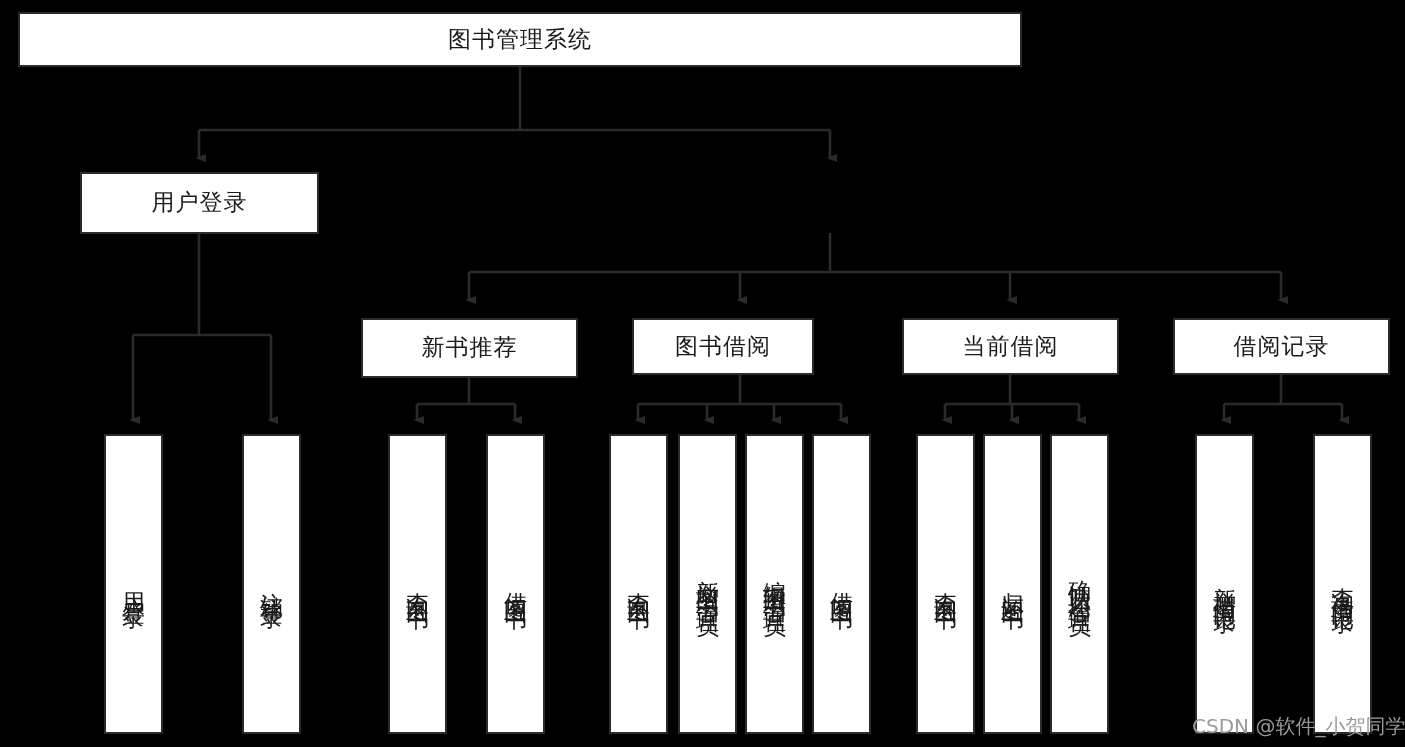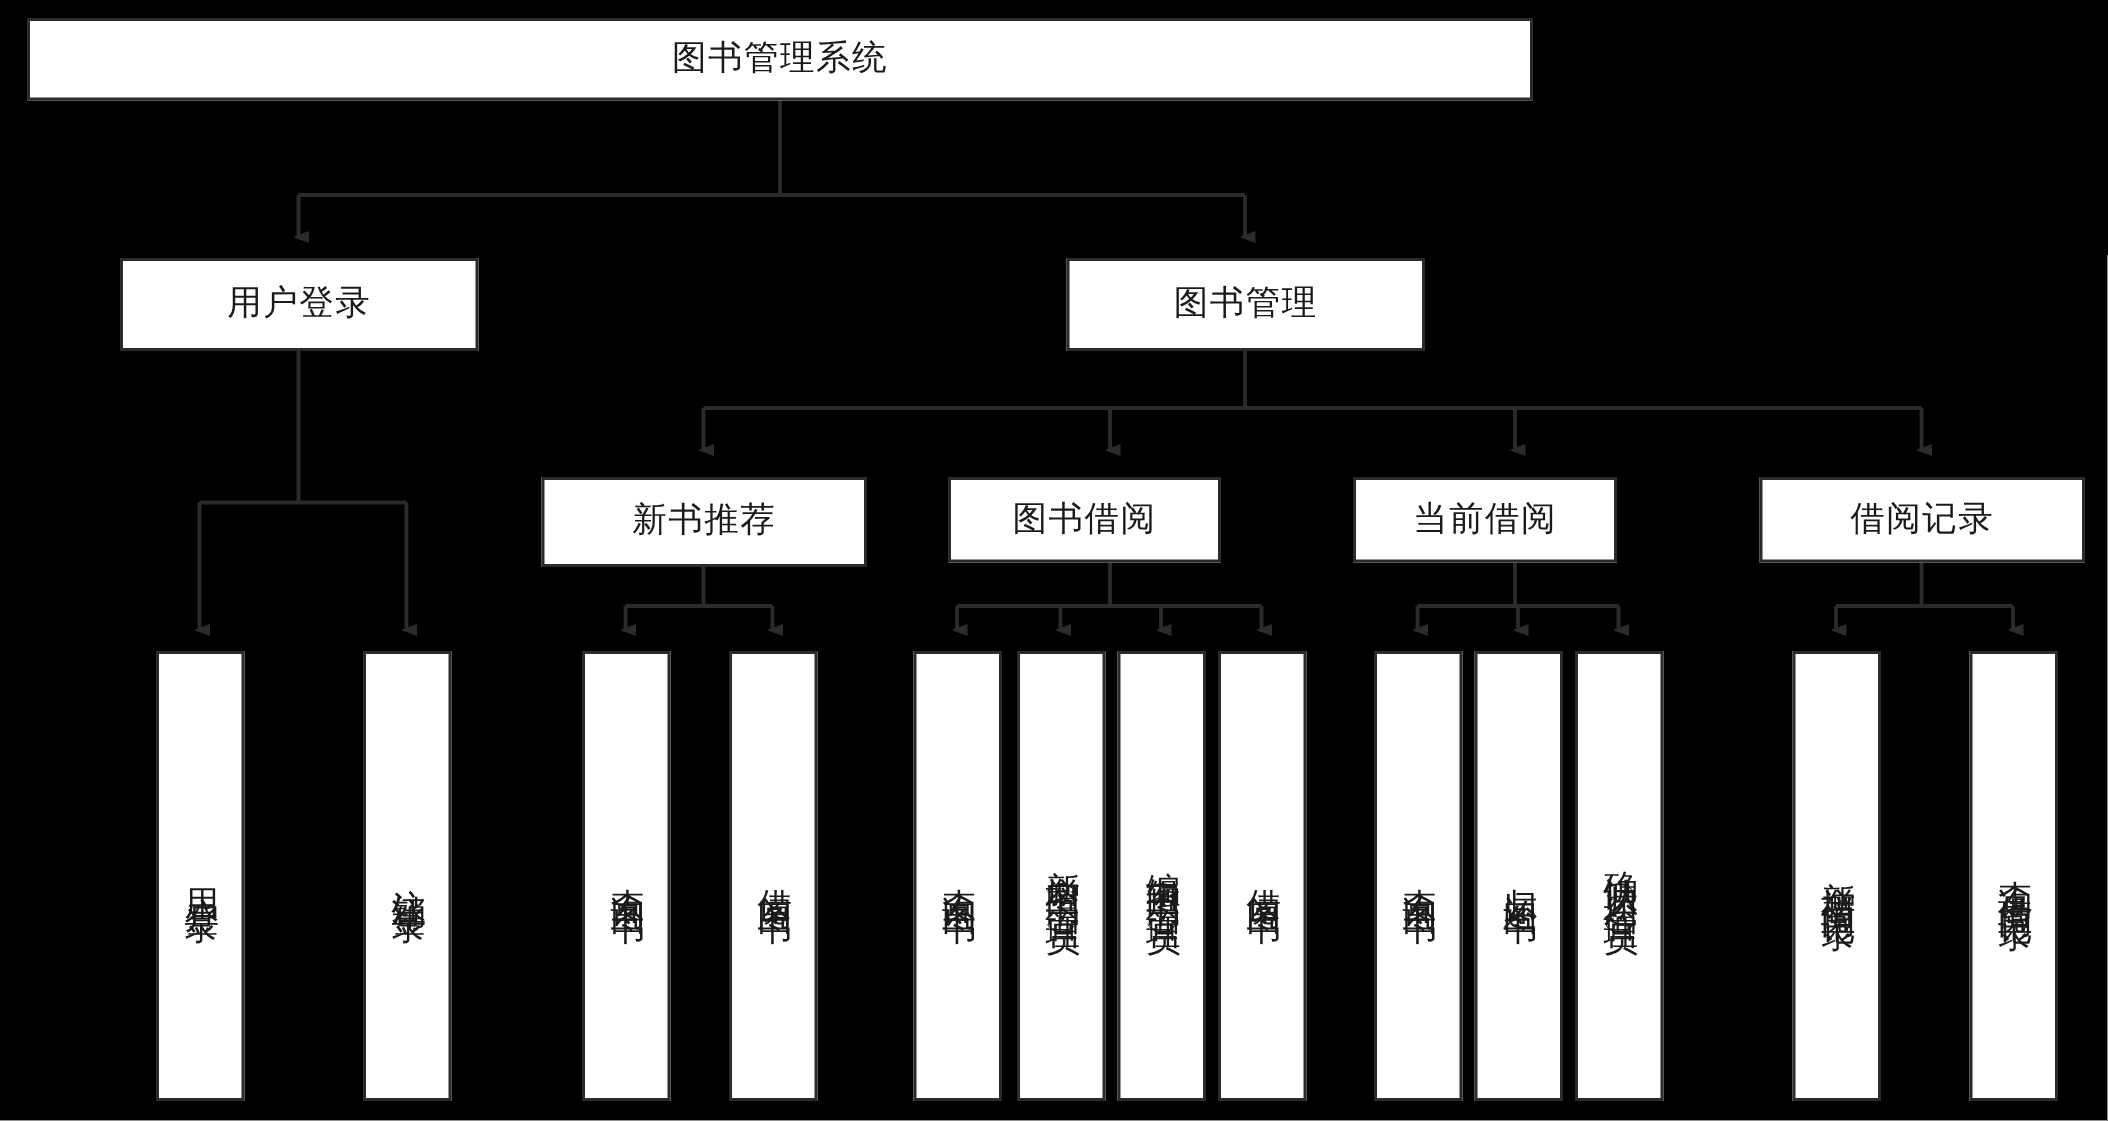--- a/index.html
+++ b/index.html
@@ -119,31 +119,28 @@
     </g>
   </svg>
 
   <div class="node h" style="left:18px; top:12px; width:1004px; height:55px;">
     <span>图书管理系统</span>
   </div>
 
   <div class="node h" style="left:80px; top:172px; width:239px; height:62px;">
     <span>用户登录</span>
   </div>
-  <div class="node h" style="left:711px; top:172px; width:239px; height:62px;">
-    <span>图书管理</span>
-  </div>
 
   <div class="node h" style="left:361px; top:318px; width:217px; height:60px;">
     <span>新书推荐</span>
   </div>
   <div class="node h" style="left:632px; top:318px; width:182px; height:57px;">
     <span>图书借阅</span>
   </div>
-  <div class="node h" style="left:902px; top:318px; width:176px; height:57px;">
+  <div class="node h" style="left:902px; top:318px; width:217px; height:57px;">
     <span>当前借阅</span>
   </div>
   <div class="node h" style="left:1173px; top:318px; width:217px; height:57px;">
     <span>借阅记录</span>
   </div>
 
   <div class="node v" style="left:104px; top:434px; width:59px; height:300px;">
     <span class="vtxt">用户登录</span>
   </div>
   <div class="node v" style="left:242px; top:434px; width:59px; height:300px;">
@@ -180,14 +177,15 @@
     <span class="vtxt">确认归还（管理员）</span>
   </div>
 
   <div class="node v" style="left:1195px; top:434px; width:59px; height:300px;">
     <span class="vtxt">新增借阅记录</span>
   </div>
   <div class="node v" style="left:1313px; top:434px; width:59px; height:300px;">
     <span class="vtxt">查询借阅记录</span>
   </div>
 
+  <div class="watermark">CSDN @软件_小贺同学</div>
 
 </div>
 
 </body></html>

